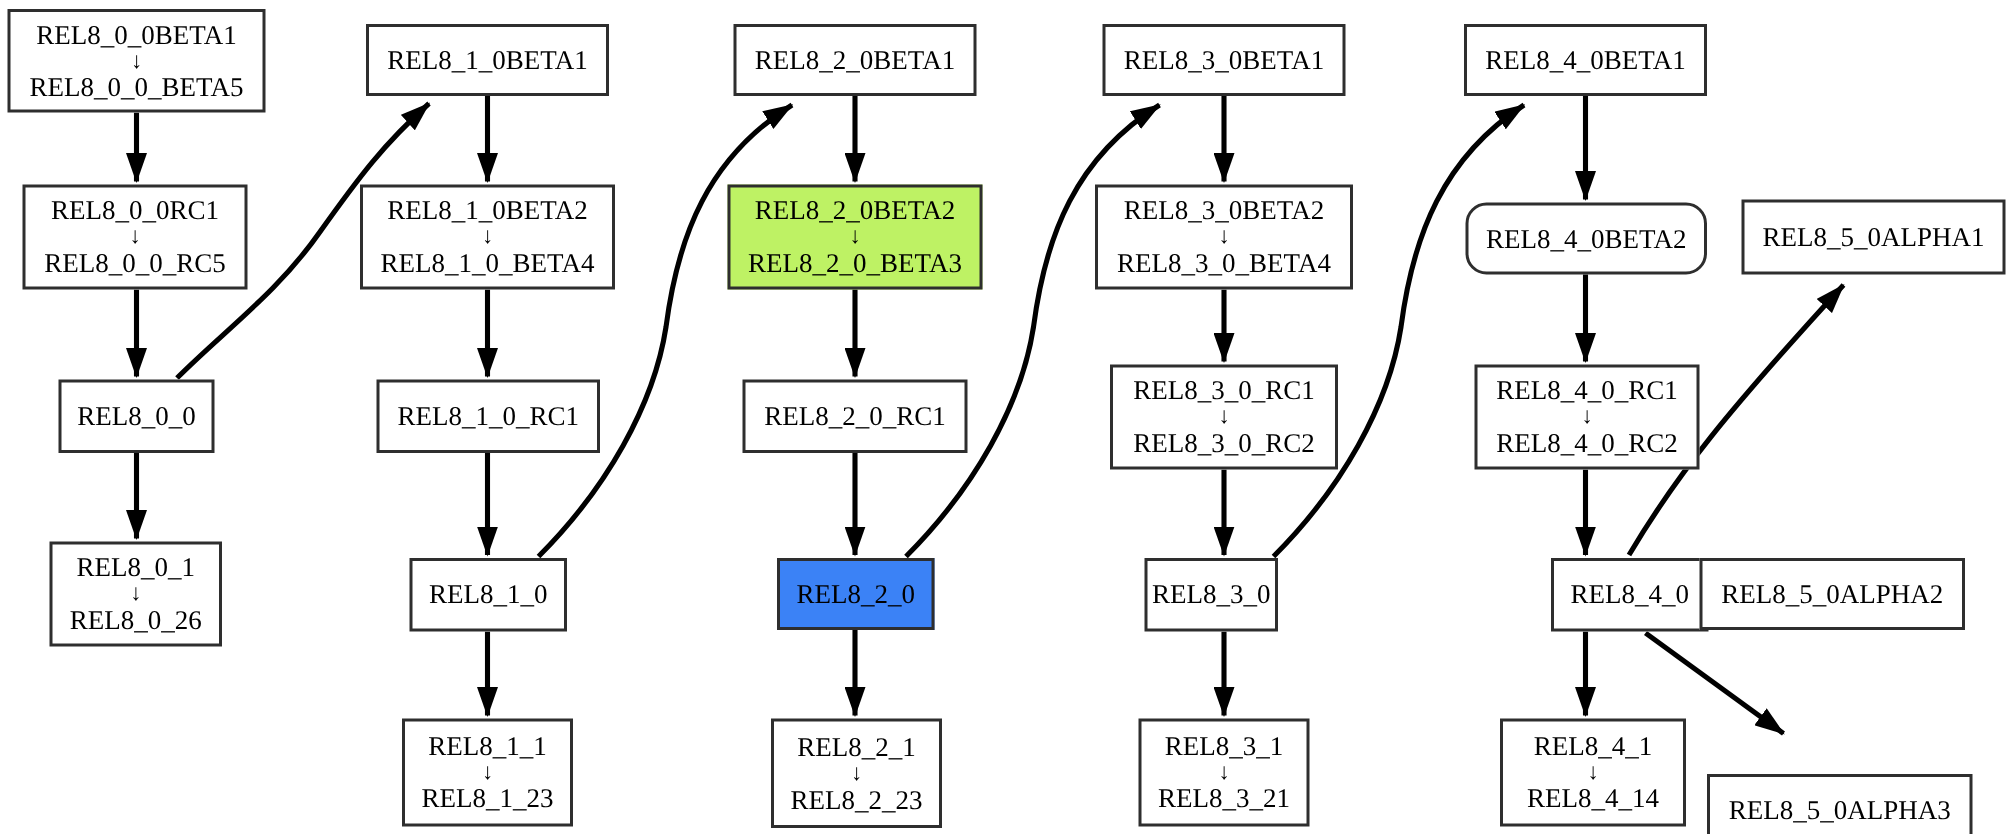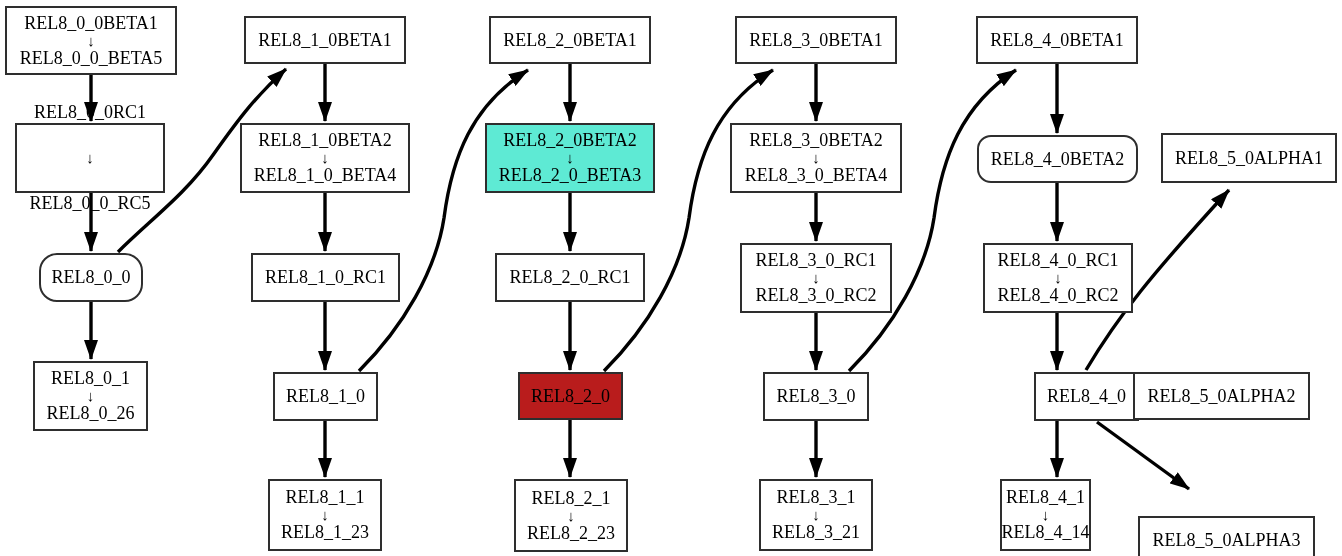--- a/index.html
+++ b/index.html
@@ -69,26 +69,26 @@
         <path class="edge" marker-end="url(#arrowhead)" d="M1110,396 L1131,396" style="stroke: rgb(0, 0, 0);"></path>
         <path class="edge" marker-end="url(#arrowhead)" d="M1097,422 L1189,489" style="stroke: rgb(0, 0, 0);"></path>
       </g>
   </svg>
   <div id="node-layer">
       <div class="node" style="left: 5px; top: 6px; width: 172px; height: 69px; border-color: rgb(46, 46, 46); background: rgb(255, 255, 255); color: rgb(0, 0, 0);">
         <div class="line">REL8_0_0BETA1</div>
         <div class="line arrow">↓</div>
         <div class="line">REL8_0_0_BETA5</div>
       </div>
-      <div class="node" style="left: 15px; top: 123px; width: 150px; height: 70px; border-color: rgb(46, 46, 46); background: rgb(255, 255, 255); color: rgb(0, 0, 0); gap: 28px;">
+      <div class="node" style="left: 15px; top: 123px; width: 150px; height: 70px; border-color: rgb(46, 46, 46); background: rgb(255, 255, 255); color: rgb(0, 0, 0);">
         <div class="line">REL8_0_0RC1</div>
         <div class="line arrow">↓</div>
         <div class="line">REL8_0_0_RC5</div>
       </div>
-      <div class="node" style="left: 39px; top: 253px; width: 104px; height: 49px; border-color: rgb(46, 46, 46); background: rgb(255, 255, 255); color: rgb(0, 0, 0); border-radius: 18px;">
+      <div class="node" style="left: 39px; top: 253px; width: 104px; height: 49px; border-color: rgb(46, 46, 46); background: rgb(255, 255, 255); color: rgb(0, 0, 0);">
         <div class="line">REL8_0_0</div>
       </div>
       <div class="node" style="left: 33px; top: 361px; width: 115px; height: 70px; border-color: rgb(46, 46, 46); background: rgb(255, 255, 255); color: rgb(0, 0, 0);">
         <div class="line">REL8_0_1</div>
         <div class="line arrow">↓</div>
         <div class="line">REL8_0_26</div>
       </div>
       <div class="node" style="left: 244px; top: 16px; width: 162px; height: 48px; border-color: rgb(46, 46, 46); background: rgb(255, 255, 255); color: rgb(0, 0, 0);">
         <div class="line">REL8_1_0BETA1</div>
       </div>
@@ -104,50 +104,50 @@
         <div class="line">REL8_1_0</div>
       </div>
       <div class="node" style="left: 268px; top: 479px; width: 114px; height: 72px; border-color: rgb(46, 46, 46); background: rgb(255, 255, 255); color: rgb(0, 0, 0);">
         <div class="line">REL8_1_1</div>
         <div class="line arrow">↓</div>
         <div class="line">REL8_1_23</div>
       </div>
       <div class="node" style="left: 489px; top: 16px; width: 162px; height: 48px; border-color: rgb(46, 46, 46); background: rgb(255, 255, 255); color: rgb(0, 0, 0);">
         <div class="line">REL8_2_0BETA1</div>
       </div>
-      <div class="node" style="left: 485px; top: 123px; width: 170px; height: 70px; border-color: rgb(46, 46, 46); background: #5eead4; color: rgb(0, 0, 0);">
+      <div class="node" style="left: 485px; top: 123px; width: 170px; height: 70px; border-color: rgb(46, 46, 46); background: #bef264; color: rgb(0, 0, 0);">
         <div class="line">REL8_2_0BETA2</div>
         <div class="line arrow">↓</div>
         <div class="line">REL8_2_0_BETA3</div>
       </div>
       <div class="node" style="left: 495px; top: 253px; width: 150px; height: 49px; border-color: rgb(46, 46, 46); background: rgb(255, 255, 255); color: rgb(0, 0, 0);">
         <div class="line">REL8_2_0_RC1</div>
       </div>
-      <div class="node" style="left: 518px; top: 372px; width: 105px; height: 48px; border-color: rgb(46, 46, 46); background: #b91c1c; color: rgb(0, 0, 0);">
+      <div class="node" style="left: 518px; top: 372px; width: 105px; height: 48px; border-color: rgb(46, 46, 46); background: #3b82f6; color: rgb(0, 0, 0);">
         <div class="line">REL8_2_0</div>
       </div>
       <div class="node" style="left: 514px; top: 479px; width: 114px; height: 73px; border-color: rgb(46, 46, 46); background: rgb(255, 255, 255); color: rgb(0, 0, 0);">
         <div class="line">REL8_2_1</div>
         <div class="line arrow">↓</div>
         <div class="line">REL8_2_23</div>
       </div>
       <div class="node" style="left: 735px; top: 16px; width: 162px; height: 48px; border-color: rgb(46, 46, 46); background: rgb(255, 255, 255); color: rgb(0, 0, 0);">
         <div class="line">REL8_3_0BETA1</div>
       </div>
       <div class="node" style="left: 730px; top: 123px; width: 172px; height: 70px; border-color: rgb(46, 46, 46); background: rgb(255, 255, 255); color: rgb(0, 0, 0);">
         <div class="line">REL8_3_0BETA2</div>
         <div class="line arrow">↓</div>
         <div class="line">REL8_3_0_BETA4</div>
       </div>
       <div class="node" style="left: 740px; top: 243px; width: 152px; height: 70px; border-color: rgb(46, 46, 46); background: rgb(255, 255, 255); color: rgb(0, 0, 0);">
         <div class="line">REL8_3_0_RC1</div>
         <div class="line arrow">↓</div>
         <div class="line">REL8_3_0_RC2</div>
       </div>
-      <div class="node" style="left: 763px; top: 372px; width: 106px; height: 49px; border-color: rgb(46, 46, 46); background: rgb(255, 255, 255); color: rgb(0, 0, 0); text-align: right;">
+      <div class="node" style="left: 763px; top: 372px; width: 89px; height: 49px; border-color: rgb(46, 46, 46); background: rgb(255, 255, 255); color: rgb(0, 0, 0); text-align: right;">
         <div class="line">REL8_3_0</div>
       </div>
       <div class="node" style="left: 759px; top: 479px; width: 114px; height: 72px; border-color: rgb(46, 46, 46); background: rgb(255, 255, 255); color: rgb(0, 0, 0);">
         <div class="line">REL8_3_1</div>
         <div class="line arrow">↓</div>
         <div class="line">REL8_3_21</div>
       </div>
       <div class="node" style="left: 976px; top: 16px; width: 162px; height: 48px; border-color: rgb(46, 46, 46); background: rgb(255, 255, 255); color: rgb(0, 0, 0);">
         <div class="line">REL8_4_0BETA1</div>
       </div>
@@ -155,21 +155,21 @@
         <div class="line">REL8_4_0BETA2</div>
       </div>
       <div class="node" style="left: 983px; top: 243px; width: 150px; height: 70px; border-color: rgb(46, 46, 46); background: rgb(255, 255, 255); color: rgb(0, 0, 0);">
         <div class="line">REL8_4_0_RC1</div>
         <div class="line arrow">↓</div>
         <div class="line">REL8_4_0_RC2</div>
       </div>
       <div class="node" style="left: 1005px; top: 372px; width: 105px; height: 49px; border-color: rgb(46, 46, 46); background: rgb(255, 255, 255); color: rgb(0, 0, 0); margin-left: 29px;">
         <div class="line">REL8_4_0</div>
       </div>
-      <div class="node" style="left: 1000px; top: 479px; width: 91px; height: 72px; border-color: rgb(46, 46, 46); background: rgb(255, 255, 255); color: rgb(0, 0, 0);">
+      <div class="node" style="left: 1000px; top: 479px; width: 124px; height: 72px; border-color: rgb(46, 46, 46); background: rgb(255, 255, 255); color: rgb(0, 0, 0);">
         <div class="line">REL8_4_1</div>
         <div class="line arrow">↓</div>
         <div class="line">REL8_4_14</div>
       </div>
       <div class="node" style="left: 1161px; top: 133px; width: 176px; height: 50px; border-color: rgb(46, 46, 46); background: rgb(255, 255, 255); color: rgb(0, 0, 0);">
         <div class="line">REL8_5_0ALPHA1</div>
       </div>
       <div class="node" style="left: 1133px; top: 372px; width: 177px; height: 48px; border-color: rgb(46, 46, 46); background: rgb(255, 255, 255); color: rgb(0, 0, 0);">
         <div class="line">REL8_5_0ALPHA2</div>
       </div>

